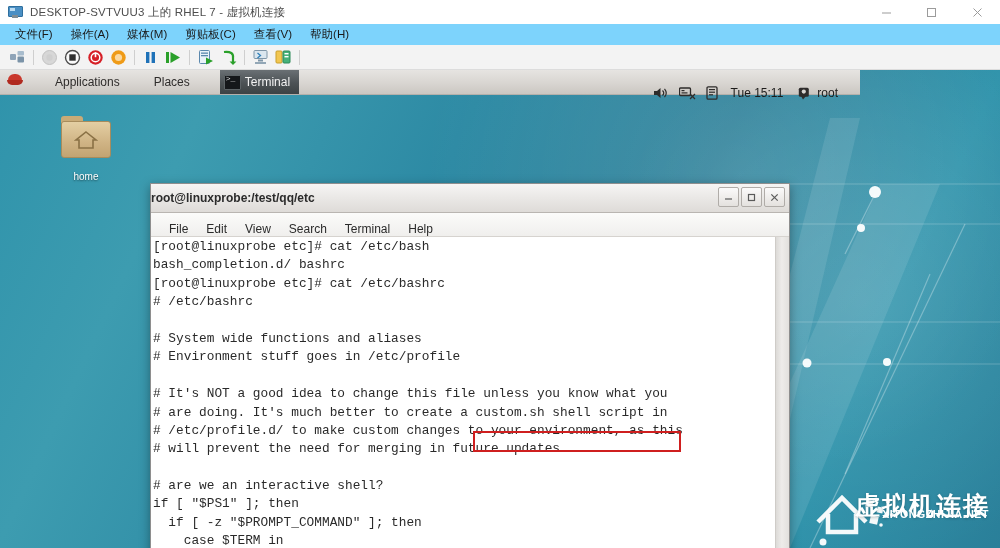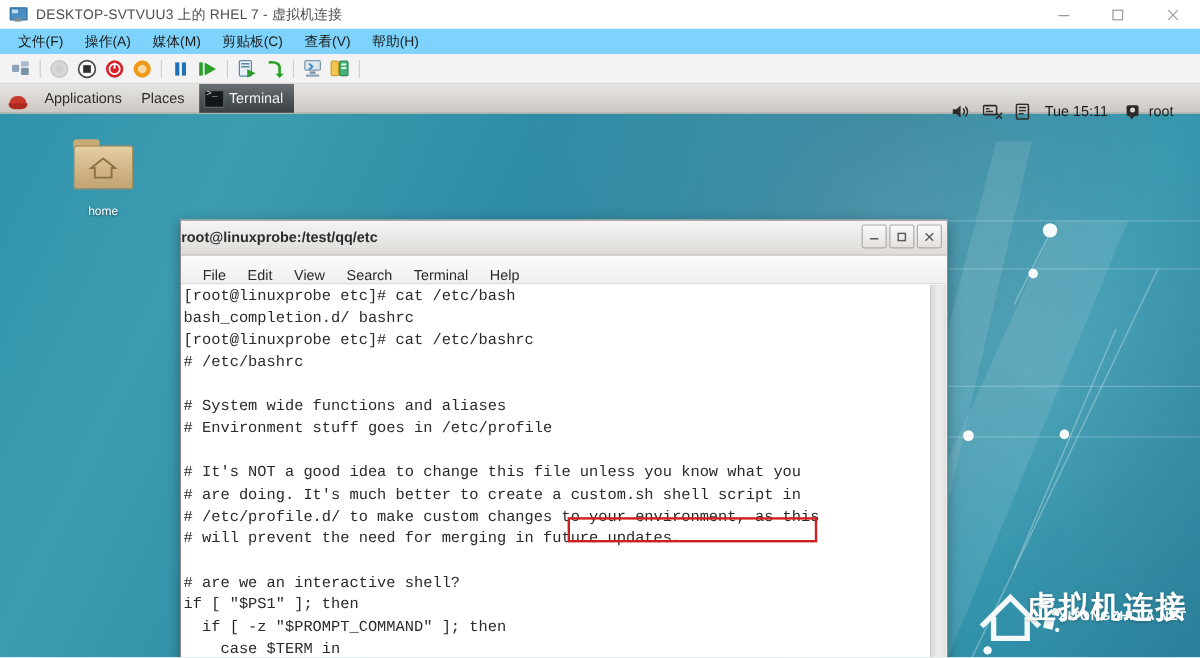--- a/index.html
+++ b/index.html
@@ -43,23 +43,23 @@
 
   
   .guest{
     position:absolute;left:0;top:70px;width:1000px;height:478px;overflow:hidden;
     background:
       radial-gradient(circle at 74% 22%, rgba(255,255,255,.12) 0%, rgba(255,255,255,0) 38%),
       radial-gradient(circle at 86% 48%, rgba(255,255,255,.10) 0%, rgba(255,255,255,0) 30%),
       linear-gradient(115deg,#2f93ab 0%, #3d9cb0 18%, #2d8aa4 40%, #2b7f98 62%, #2f93ab 82%, #2a7f99 100%);
   }
   .gp-panel{
-    position:absolute;left:0;top:0;width:1000px;height:24px;
+    position:absolute;left:0;top:0;width:860px;height:24px;
     background:linear-gradient(to bottom,#e6e4e1 0%,#d9d6d2 52%,#cbc7c2 100%);
-    border-bottom:1px solid #b4b0ab;display:flex;align-items:flex-end;
+    border-bottom:1px solid #b4b0ab;display:flex;align-items:flex-start;gap:18px;
   }
   .gp-hat{width:18px;height:18px;margin-left:6px;margin-right:5px;position:relative;flex:0 0 auto;}
   .gp-hat .b{position:absolute;left:2px;top:4px;width:14px;height:8px;border-radius:7px 7px 2px 2px;background:#c9382c;}
   .gp-hat .r{position:absolute;left:1px;top:10px;width:16px;height:5px;border-radius:0 0 8px 8px;background:#b02a1f;}
   .gp-item{font-size:12px;color:#2e2c2b;padding:0 8px;white-space:nowrap;line-height:24px;}
   .gp-task{
     display:flex;align-items:center;gap:4px;height:24px;padding:0 9px 0 4px;margin-left:4px;
     background:linear-gradient(to bottom,#6a7074 0%,#4c5255 55%,#3c4244 100%);
     color:#f2f2f2;font-size:12px;white-space:nowrap;
   }

